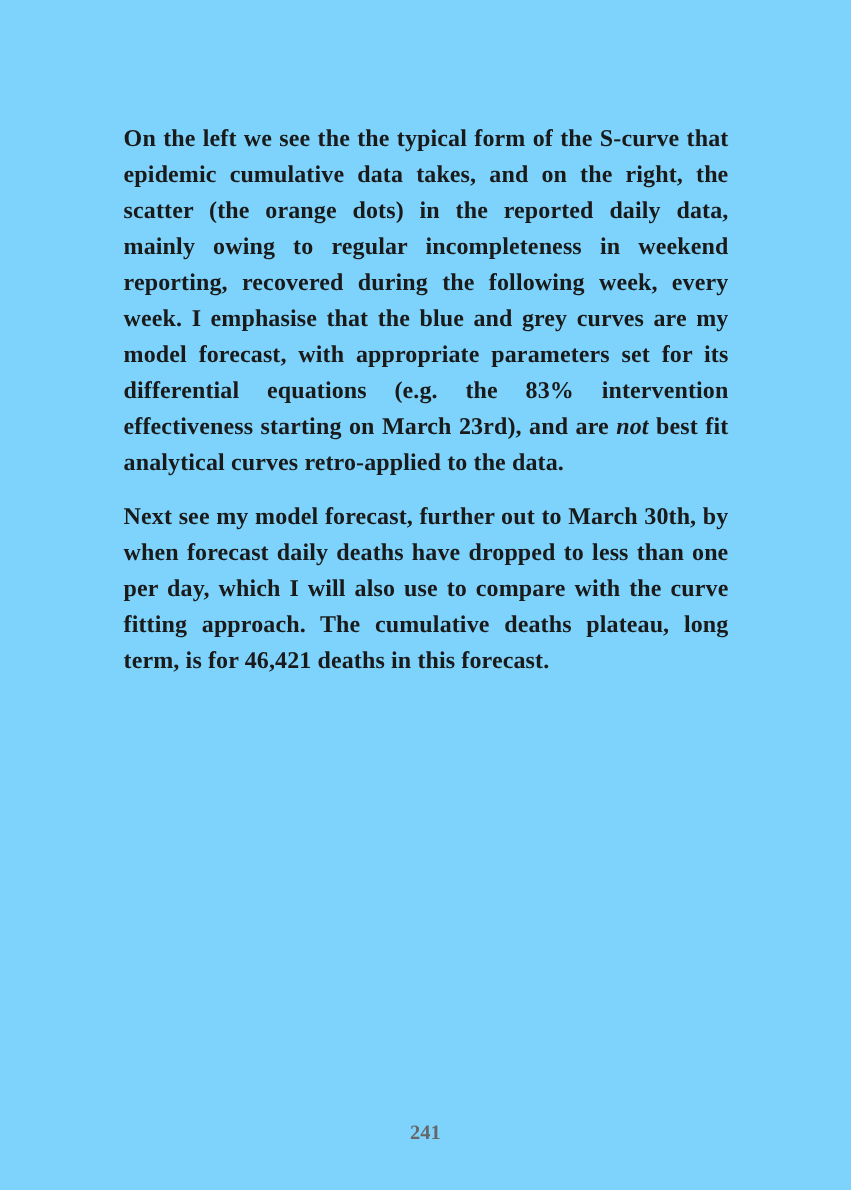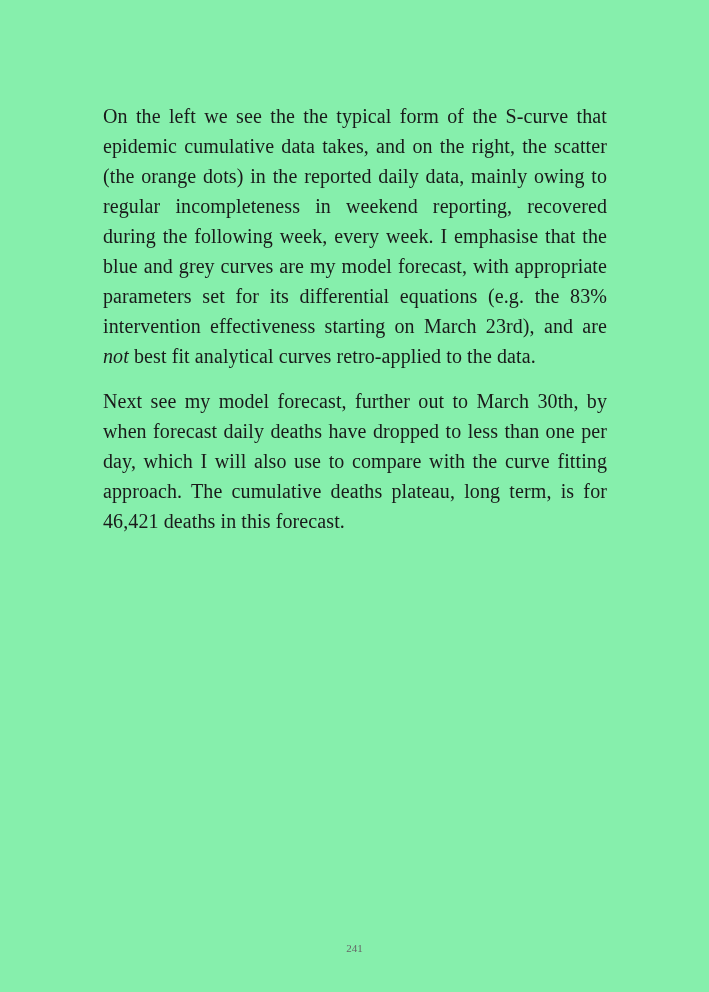--- a/index.html
+++ b/index.html
@@ -4,24 +4,25 @@
 <style>
   html, body {
     margin: 0;
     padding: 0;
     background: #ffffff;
   }
   .page {
     position: relative;
     width: 709px;
     height: 992px;
-    background: #86efac;
+    background: #7dd3fc;
     overflow: hidden;
     font-family: "Liberation Serif", "DejaVu Serif", serif;
     color: #1a1a1a;
+    font-weight: bold;
   }
   .content {
     position: absolute;
     top: 101px;
     left: 103px;
     width: 504px;
   }
   .content p {
     margin: 0 0 15px 0;
     font-size: 20px;
@@ -35,21 +36,21 @@
   }
   .italic {
     font-style: italic;
   }
   .page-number {
     position: absolute;
     bottom: 38px;
     left: 0;
     width: 100%;
     text-align: center;
-    font-size: 11px;
+    font-size: 17px;
     color: #666666;
     font-family: "Liberation Serif", "DejaVu Serif", serif;
   }
 </style>
 </head>
 <body>
 
 <div class="page">
   <div class="content">
     <p><span>On the left we see the the typical form of the S-curve that epidemic cumulative data takes, and on the right, the scatter (the orange dots) in the reported daily data, mainly owing to regular incompleteness in weekend reporting, recovered during the following week, every week. I emphasise that the blue and grey curves are my model forecast, with appropriate parameters set for its differential equations (e.g. the 83% intervention effectiveness starting on March 23rd), and are </span><span class="italic">not</span><span> best fit analytical curves retro-applied to the data.</span></p>

